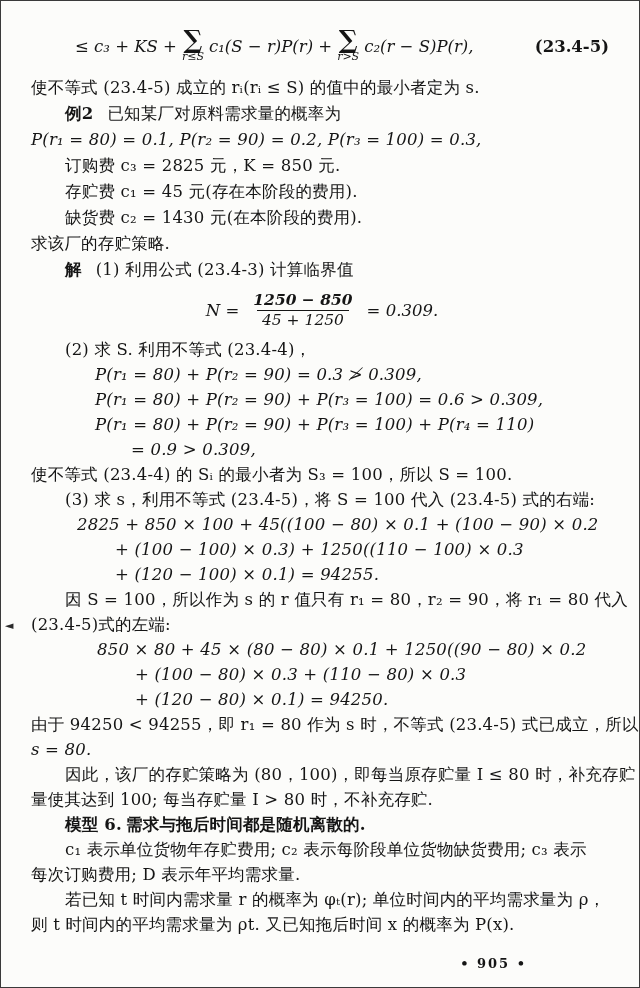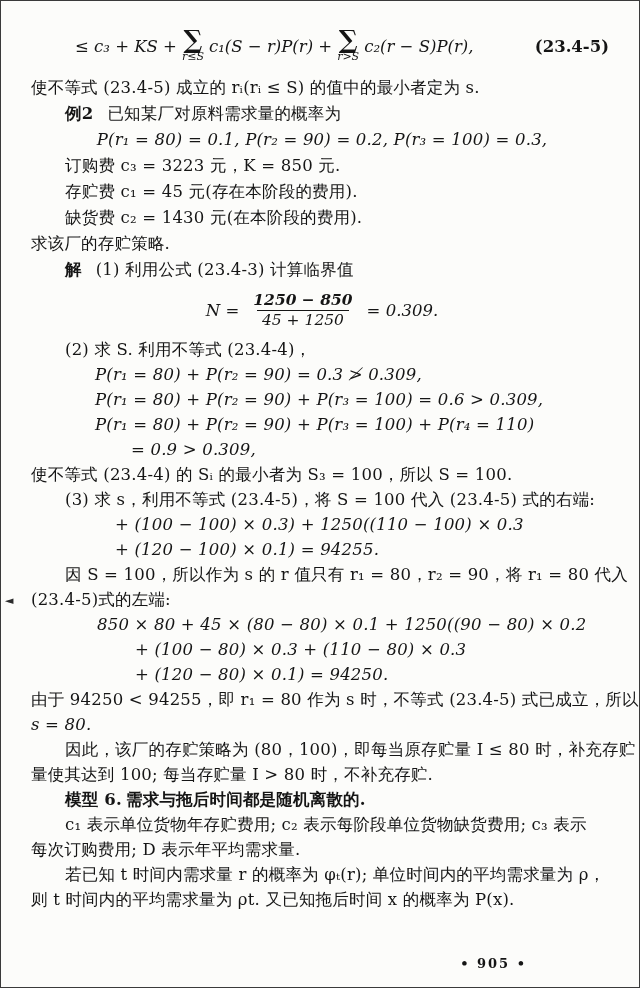--- a/index.html
+++ b/index.html
@@ -26,21 +26,21 @@
   }
   .sec2 .line{line-height:25px;}
   .flush{padding-left:0;}
   .para{padding-left:34px;}
   .m1{padding-left:64px;}
   .m3{padding-left:100px;}
   .mc1{padding-left:46px;}
   .mc2{padding-left:84px;}
   .mc3{padding-left:66px;}
   .mc4{padding-left:104px;}
-  .center{text-align:center;}
+  .center{text-align:left;}
   .eq{font-style:italic;}
   .lbl{font-weight:bold;margin-right:14px;font-style:normal;}
   .rel{position:relative;}
   .margin-mark{
     position:absolute;left:-26px;top:1px;
     font-size:11px;color:#2b2b2b;font-style:normal;
   }
   
   .eq-top{
     display:flex;align-items:center;
@@ -94,21 +94,21 @@
 
   <div class="sec1">
     <div class="line flush">使不等式 (23.4-5) 成立的 rᵢ(rᵢ ≤ S) 的值中的最小者定为 s.</div>
 
     <div class="line para">
       <span class="lbl">例2</span><span>已知某厂对原料需求量的概率为</span>
     </div>
 
     <div class="line center eq">P(r₁ = 80) = 0.1, P(r₂ = 90) = 0.2, P(r₃ = 100) = 0.3,</div>
 
-    <div class="line para">订购费 c₃ = 3223 元，K = 850 元.</div>
+    <div class="line para">订购费 c₃ = 2825 元，K = 850 元.</div>
     <div class="line para">存贮费 c₁ = 45 元(存在本阶段的费用).</div>
     <div class="line para">缺货费 c₂ = 1430 元(在本阶段的费用).</div>
     <div class="line flush">求该厂的存贮策略.</div>
 
     <div class="line para">
       <span class="lbl">解</span><span>(1) 利用公式 (23.4-3) 计算临界值</span>
     </div>
   </div>
 
   <div class="frac-row">
@@ -124,20 +124,21 @@
     <div class="line para">(2) 求 S. 利用不等式 (23.4-4)，</div>
 
     <div class="line m1 eq">P(r₁ = 80) + P(r₂ = 90) = 0.3 ≯ 0.309,</div>
     <div class="line m1 eq">P(r₁ = 80) + P(r₂ = 90) + P(r₃ = 100) = 0.6 &gt; 0.309,</div>
     <div class="line m1 eq">P(r₁ = 80) + P(r₂ = 90) + P(r₃ = 100) + P(r₄ = 110)</div>
     <div class="line m3 eq">= 0.9 &gt; 0.309,</div>
 
     <div class="line flush">使不等式 (23.4-4) 的 Sᵢ 的最小者为 S₃ = 100，所以 S = 100.</div>
     <div class="line para">(3) 求 s，利用不等式 (23.4-5)，将 S = 100 代入 (23.4-5) 式的右端:</div>
 
+    <div class="line mc1 eq">2825 + 850 × 100 + 45((100 − 80) × 0.1 + (100 − 90) × 0.2</div>
     <div class="line mc2 eq">+ (100 − 100) × 0.3) + 1250((110 − 100) × 0.3</div>
     <div class="line mc2 eq">+ (120 − 100) × 0.1) = 94255.</div>
 
     <div class="line para">因 S = 100，所以作为 s 的 r 值只有 r₁ = 80，r₂ = 90，将 r₁ = 80 代入</div>
     <div class="line flush rel">
       <span class="margin-mark">◄</span><span>(23.4-5)式的左端:</span>
     </div>
 
     <div class="line mc3 eq">850 × 80 + 45 × (80 − 80) × 0.1 + 1250((90 − 80) × 0.2</div>
     <div class="line mc4 eq">+ (100 − 80) × 0.3 + (110 − 80) × 0.3</div>

